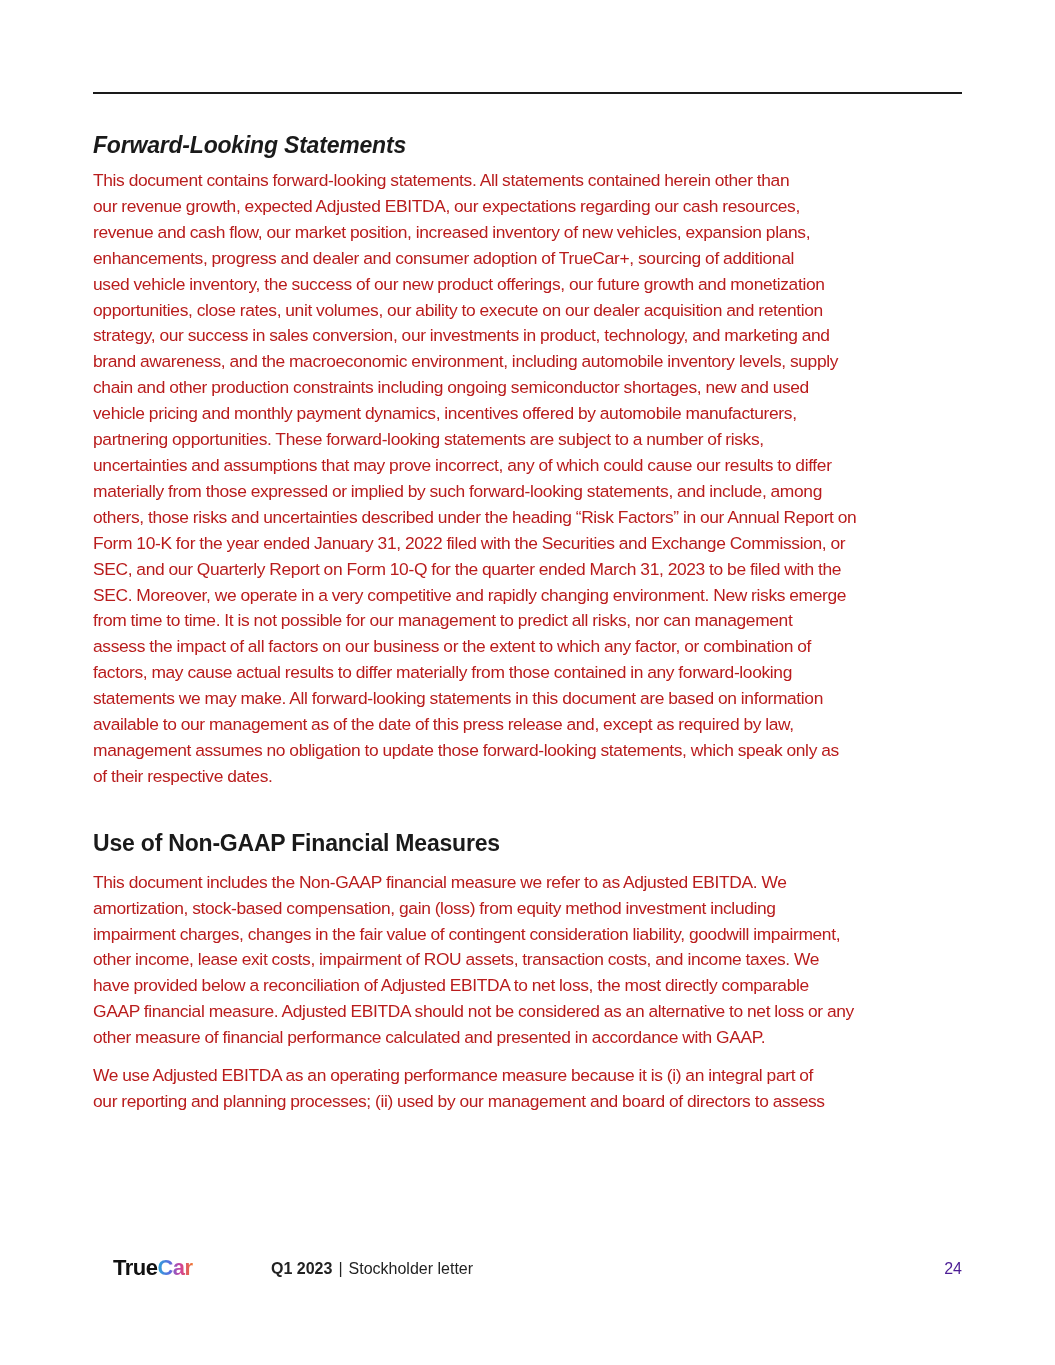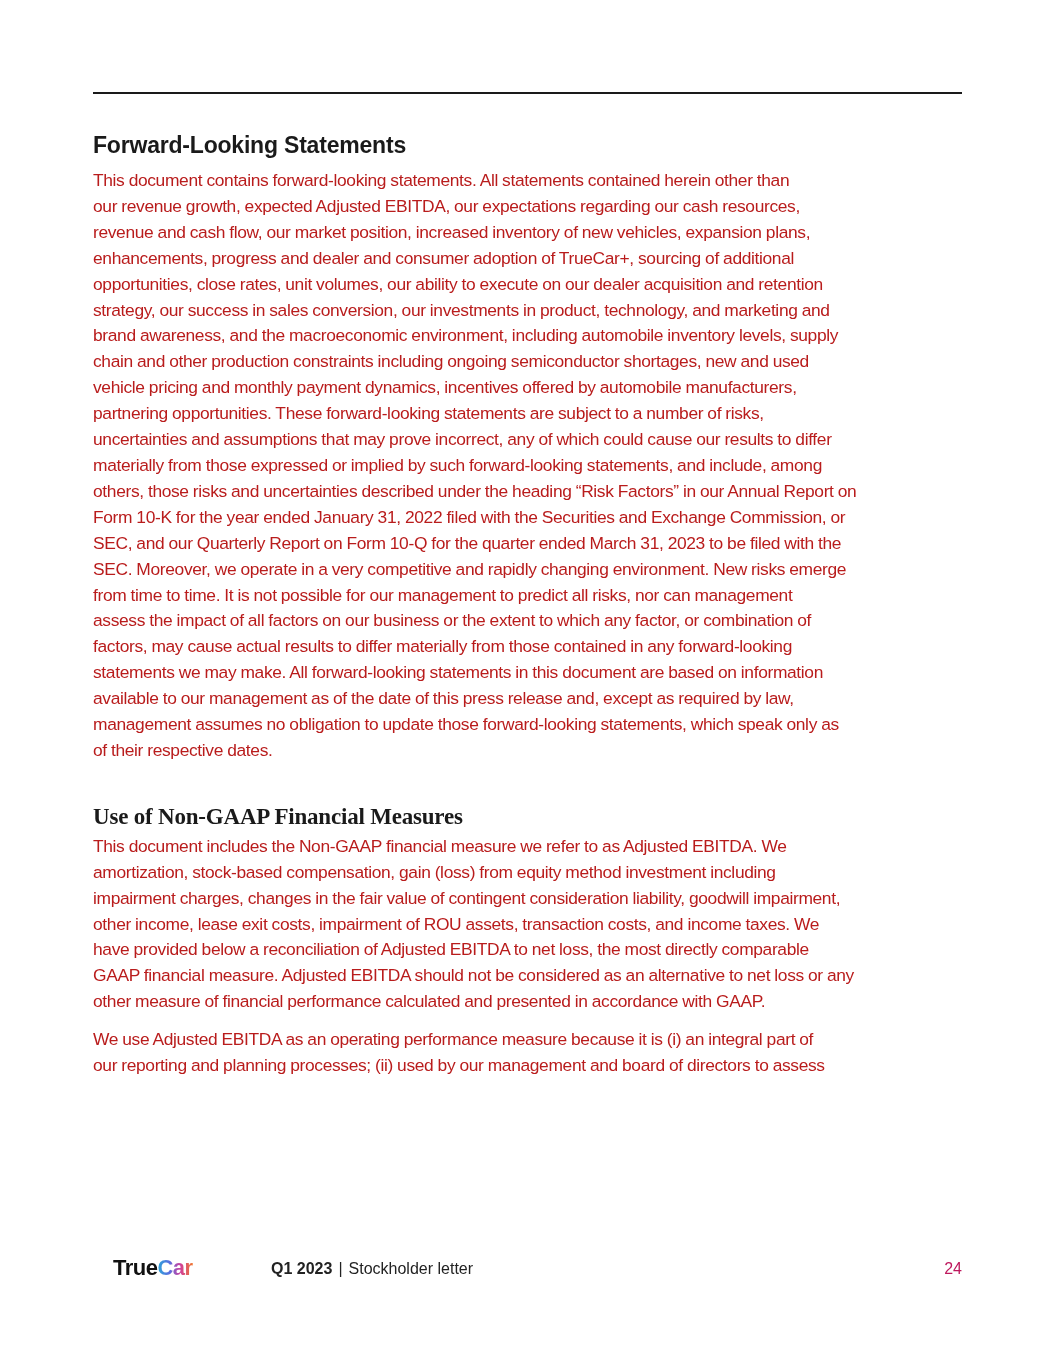--- a/index.html
+++ b/index.html
@@ -30,23 +30,23 @@
       width: 880px;
     }
     h2 {
       margin: 0;
       font-size: 23px;
       font-weight: bold;
       letter-spacing: -0.2px;
       color: #1a1a1a;
       line-height: 34px;
     }
-    .sec1-title { margin-bottom: 6px; }
+    .sec1-title { margin-bottom: 6px; font-style: italic; }
     .sec2 { margin-top: 36px; }
-    .sec2-title { margin-bottom: 0; font-family: Liberation Serif, serif; }
+    .sec2-title { margin-bottom: 10px; }
     p {
       margin: 0;
       font-size: 17.4px;
       line-height: 25.9px;
       letter-spacing: -0.35px;
       color: #b91c1c;
       word-spacing: -0.3px;
     }
     p + p { margin-top: 12px; }
     .line { display: block; white-space: nowrap; }
@@ -84,36 +84,37 @@
       color: #222;
     }
     .footer-label .q { font-weight: bold; }
     .footer-label .sep { margin: 0 6px; }
     .page-num {
       position: absolute;
       right: 0;
       top: 3px;
       font-size: 16px;
       line-height: 22px;
-      color: #be185d;
+      color: #4c1d95;
     }
   </style>
 </head>
 <body>
 
 <div class="top-rule"></div>
 
 <div class="content">
   <section>
     <h2 class="sec1-title">Forward-Looking Statements</h2>
     <p>
         <span class="line">This document contains forward-looking statements. All statements contained herein other than</span>
         <span class="line">our revenue growth, expected Adjusted EBITDA, our expectations regarding our cash resources,</span>
         <span class="line">revenue and cash flow, our market position, increased inventory of new vehicles, expansion plans,</span>
         <span class="line">enhancements, progress and dealer and consumer adoption of TrueCar+, sourcing of additional</span>
+        <span class="line">used vehicle inventory, the success of our new product offerings, our future growth and monetization</span>
         <span class="line">opportunities, close rates, unit volumes, our ability to execute on our dealer acquisition and retention</span>
         <span class="line">strategy, our success in sales conversion, our investments in product, technology, and marketing and</span>
         <span class="line">brand awareness, and the macroeconomic environment, including automobile inventory levels, supply</span>
         <span class="line">chain and other production constraints including ongoing semiconductor shortages, new and used</span>
         <span class="line">vehicle pricing and monthly payment dynamics, incentives offered by automobile manufacturers,</span>
         <span class="line">partnering opportunities. These forward-looking statements are subject to a number of risks,</span>
         <span class="line">uncertainties and assumptions that may prove incorrect, any of which could cause our results to differ</span>
         <span class="line">materially from those expressed or implied by such forward-looking statements, and include, among</span>
         <span class="line">others, those risks and uncertainties described under the heading “Risk Factors” in our Annual Report on</span>
         <span class="line">Form 10-K for the year ended January 31, 2022 filed with the Securities and Exchange Commission, or</span>

